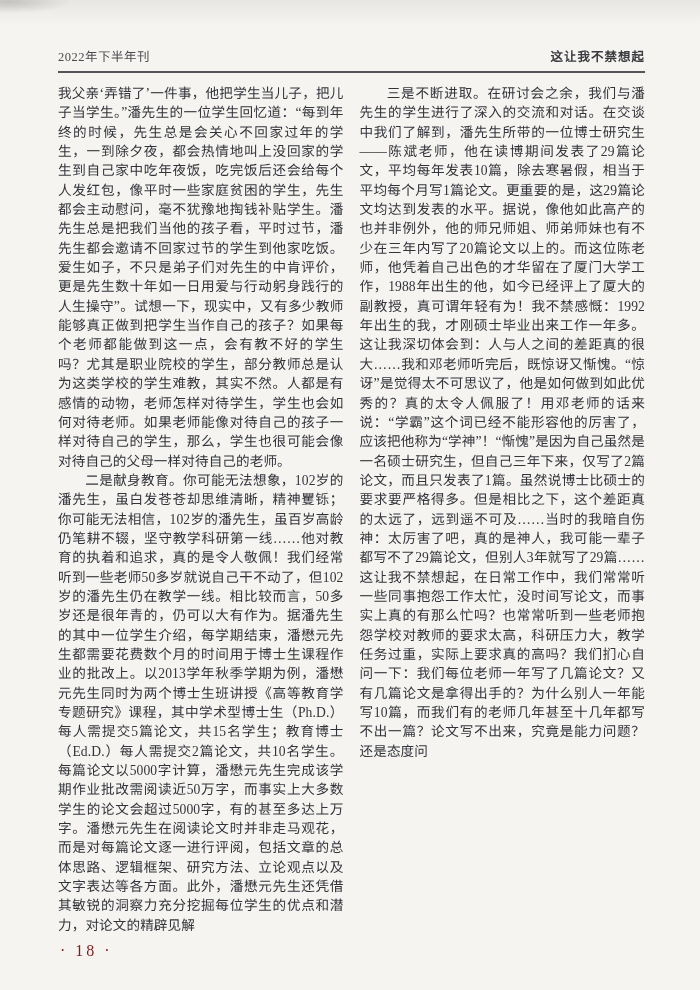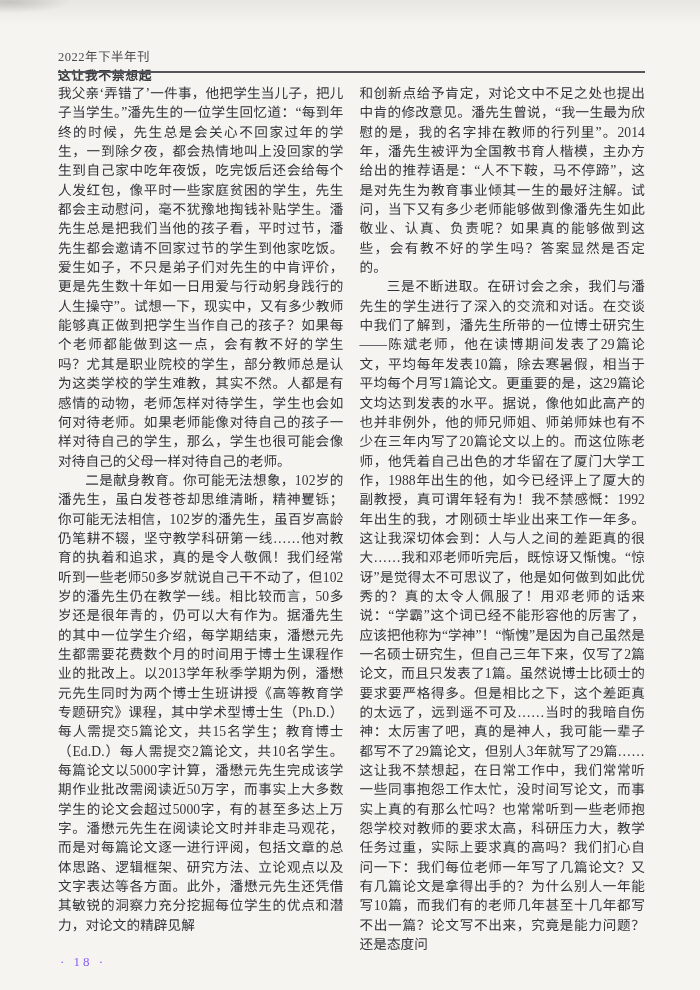--- a/index.html
+++ b/index.html
@@ -31,21 +31,20 @@
   .header {
     position: absolute;
     top: 46px;
     left: 58px;
     right: 55px;
     display: flex;
     justify-content: space-between;
     align-items: baseline;
     font-size: 12.5px;
     color: #4a4b4f;
-    flex-direction: column;
   }
   .header .issue { font-weight: 400; letter-spacing: 0.5px; }
   .header .section { font-weight: 700; color: #3a3b3f; letter-spacing: 1px; }
   .rule {
     position: absolute;
     top: 71px;
     left: 58px;
     right: 55px;
     height: 0;
     border-top: 2px solid #54555a;
@@ -66,23 +65,23 @@
     letter-spacing: 0.1px;
   }
   .col p {
     margin: 0;
     padding: 0;
   }
   .col p.indent { text-indent: 2em; font-family: Liberation Serif, serif; }
   .footer {
     position: absolute;
     left: 60px;
-    bottom: 20px;
-    font-size: 13px;
-    color: #8b5cf6;
+    bottom: 30px;
+    font-size: 16px;
+    color: #7f1d1d;
     letter-spacing: 3px;
   }
 </style>
 </head>
 <body>
 
 <div class="page">
 
   <div class="header">
     <span class="issue">2022年下半年刊</span>
@@ -90,21 +89,20 @@
   </div>
 
   <div class="rule"></div>
 
   <div class="content">
     <div class="col">
       <p>我父亲‘弄错了’一件事，他把学生当儿子，把儿子当学生。”潘先生的一位学生回忆道：“每到年终的时候，先生总是会关心不回家过年的学生，一到除夕夜，都会热情地叫上没回家的学生到自己家中吃年夜饭，吃完饭后还会给每个人发红包，像平时一些家庭贫困的学生，先生都会主动慰问，毫不犹豫地掏钱补贴学生。潘先生总是把我们当他的孩子看，平时过节，潘先生都会邀请不回家过节的学生到他家吃饭。爱生如子，不只是弟子们对先生的中肯评价，更是先生数十年如一日用爱与行动躬身践行的人生操守”。试想一下，现实中，又有多少教师能够真正做到把学生当作自己的孩子？如果每个老师都能做到这一点，会有教不好的学生吗？尤其是职业院校的学生，部分教师总是认为这类学校的学生难教，其实不然。人都是有感情的动物，老师怎样对待学生，学生也会如何对待老师。如果老师能像对待自己的孩子一样对待自己的学生，那么，学生也很可能会像对待自己的父母一样对待自己的老师。</p>
       <p class="indent">二是献身教育。你可能无法想象，102岁的潘先生，虽白发苍苍却思维清晰，精神矍铄；你可能无法相信，102岁的潘先生，虽百岁高龄仍笔耕不辍，坚守教学科研第一线……他对教育的执着和追求，真的是令人敬佩！我们经常听到一些老师50多岁就说自己干不动了，但102岁的潘先生仍在教学一线。相比较而言，50多岁还是很年青的，仍可以大有作为。据潘先生的其中一位学生介绍，每学期结束，潘懋元先生都需要花费数个月的时间用于博士生课程作业的批改上。以2013学年秋季学期为例，潘懋元先生同时为两个博士生班讲授《高等教育学专题研究》课程，其中学术型博士生（Ph.D.）每人需提交5篇论文，共15名学生；教育博士（Ed.D.）每人需提交2篇论文，共10名学生。每篇论文以5000字计算，潘懋元先生完成该学期作业批改需阅读近50万字，而事实上大多数学生的论文会超过5000字，有的甚至多达上万字。潘懋元先生在阅读论文时并非走马观花，而是对每篇论文逐一进行评阅，包括文章的总体思路、逻辑框架、研究方法、立论观点以及文字表达等各方面。此外，潘懋元先生还凭借其敏锐的洞察力充分挖掘每位学生的优点和潜力，对论文的精辟见解</p>
     </div>
     <div class="col">
-      <p>和创新点给予肯定，对论文中不足之处也提出中肯的修改意见。潘先生曾说，“我一生最为欣慰的是，我的名字排在教师的行列里”。2014年，潘先生被评为全国教书育人楷模，主办方给出的推荐语是：“人不下鞍，马不停蹄”，这是对先生为教育事业倾其一生的最好注解。试问，当下又有多少老师能够做到像潘先生如此敬业、认真、负责呢？如果真的能够做到这些，会有教不好的学生吗？答案显然是否定的。</p>
       <p class="indent">三是不断进取。在研讨会之余，我们与潘先生的学生进行了深入的交流和对话。在交谈中我们了解到，潘先生所带的一位博士研究生——陈斌老师，他在读博期间发表了29篇论文，平均每年发表10篇，除去寒暑假，相当于平均每个月写1篇论文。更重要的是，这29篇论文均达到发表的水平。据说，像他如此高产的也并非例外，他的师兄师姐、师弟师妹也有不少在三年内写了20篇论文以上的。而这位陈老师，他凭着自己出色的才华留在了厦门大学工作，1988年出生的他，如今已经评上了厦大的副教授，真可谓年轻有为！我不禁感慨：1992年出生的我，才刚硕士毕业出来工作一年多。这让我深切体会到：人与人之间的差距真的很大……我和邓老师听完后，既惊讶又惭愧。“惊讶”是觉得太不可思议了，他是如何做到如此优秀的？真的太令人佩服了！用邓老师的话来说：“学霸”这个词已经不能形容他的厉害了，应该把他称为“学神”！“惭愧”是因为自己虽然是一名硕士研究生，但自己三年下来，仅写了2篇论文，而且只发表了1篇。虽然说博士比硕士的要求要严格得多。但是相比之下，这个差距真的太远了，远到遥不可及……当时的我暗自伤神：太厉害了吧，真的是神人，我可能一辈子都写不了29篇论文，但别人3年就写了29篇……这让我不禁想起，在日常工作中，我们常常听一些同事抱怨工作太忙，没时间写论文，而事实上真的有那么忙吗？也常常听到一些老师抱怨学校对教师的要求太高，科研压力大，教学任务过重，实际上要求真的高吗？我们扪心自问一下：我们每位老师一年写了几篇论文？又有几篇论文是拿得出手的？为什么别人一年能写10篇，而我们有的老师几年甚至十几年都写不出一篇？论文写不出来，究竟是能力问题？还是态度问</p>
     </div>
   </div>
 
   <div class="footer">
     <span>· 18 ·</span>
   </div>
 
 </div>
 

